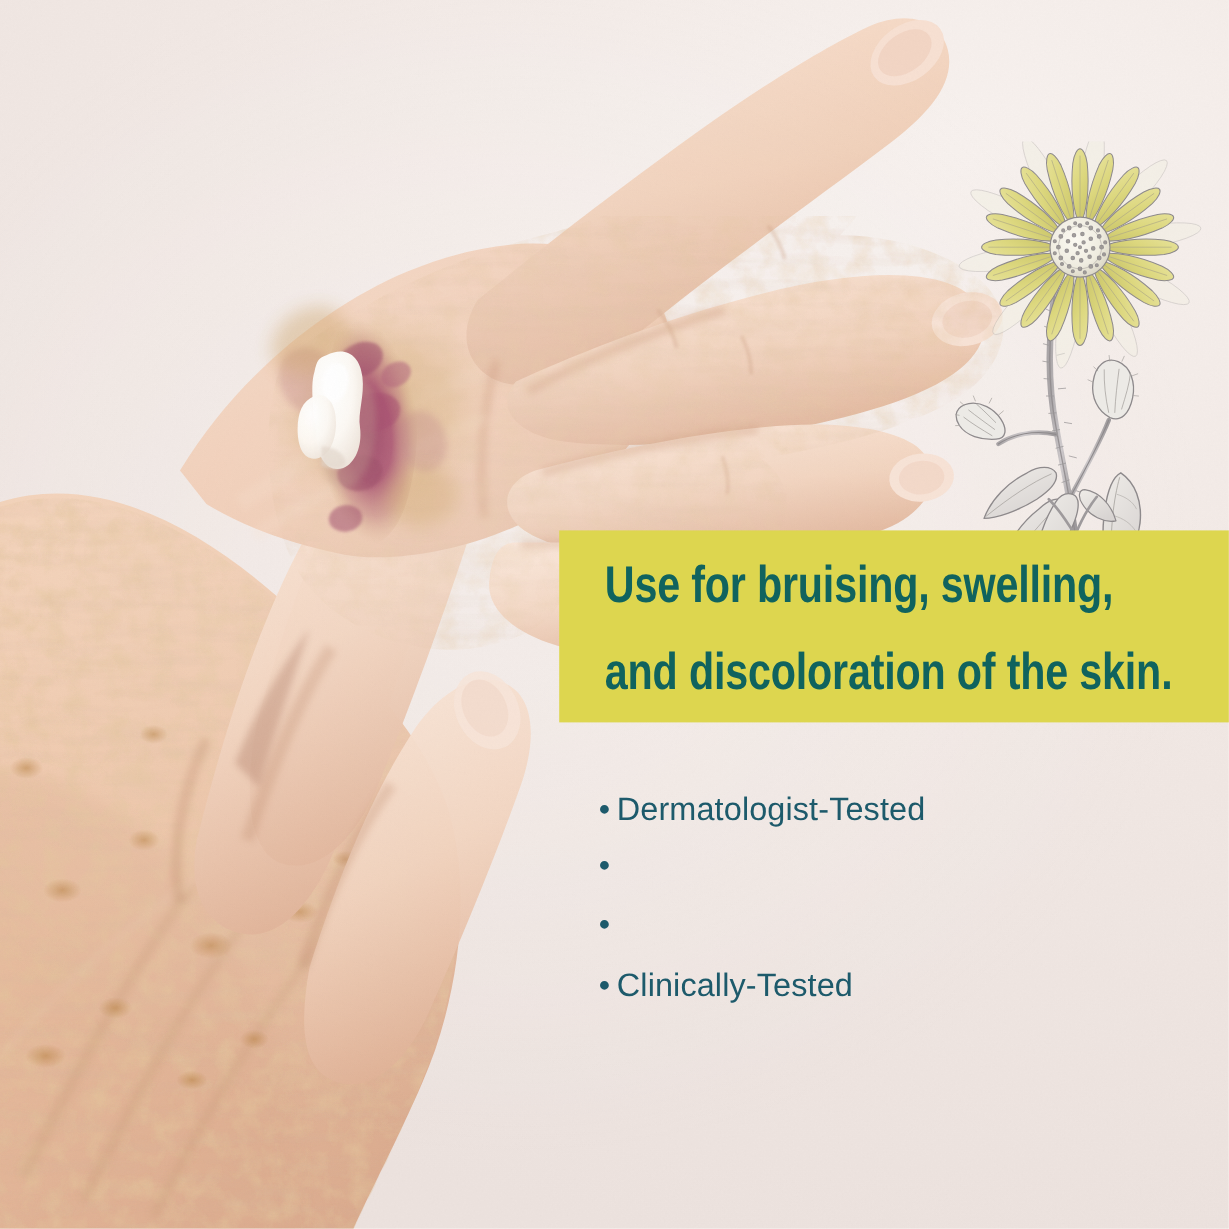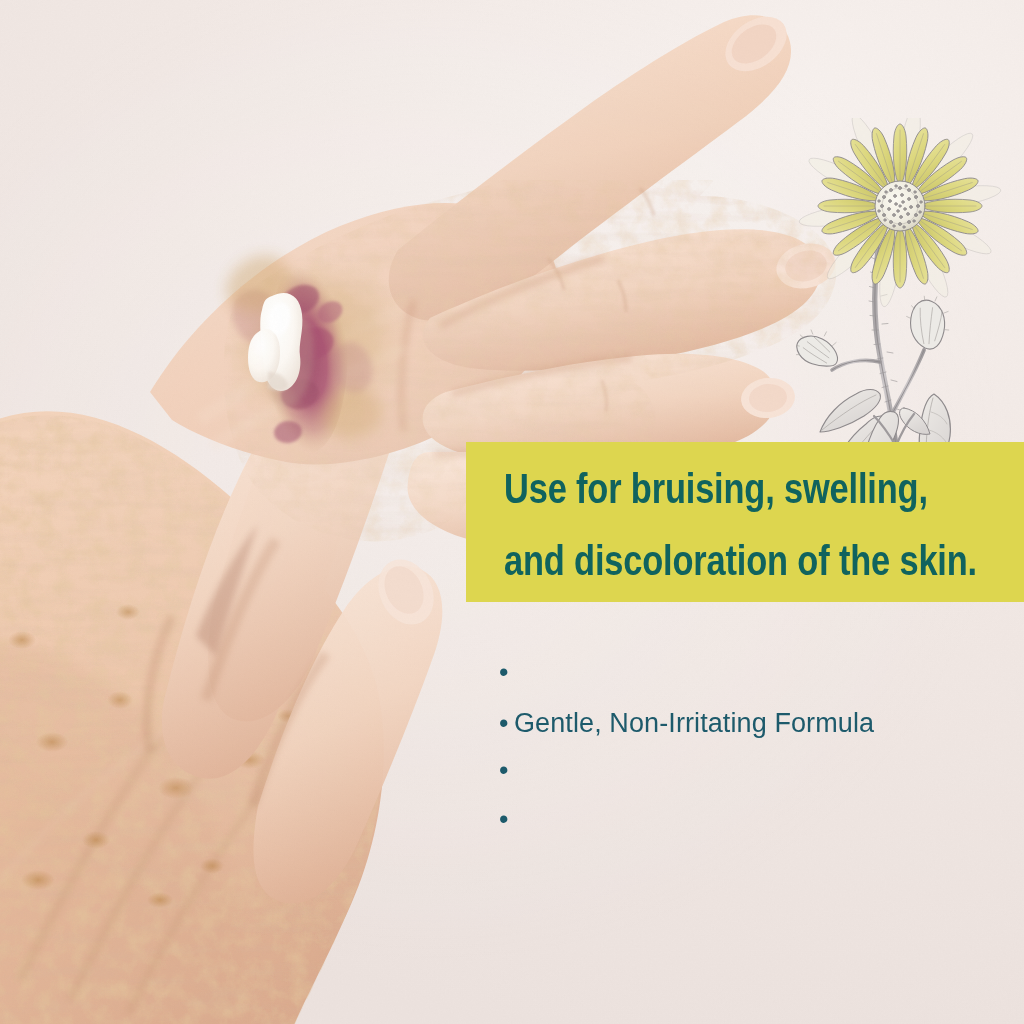--- a/index.html
+++ b/index.html
@@ -725,26 +725,27 @@
 
   <div class="banner"></div>
   <div class="banner-text">
     <span class="hl-line">Use for bruising, swelling,</span>
     <span class="hl-line">and discoloration of the skin.</span>
   </div>
 
   <div class="bullets">
     <div class="bullet-row">
       <span class="bullet-dot">•</span>
-    </div>
-    <div class="bullet-row">
-      <span class="bullet-dot">•</span>
-      <span class="bullet-label">Gentle, Non-Irritating Formula</span>
+      <span class="bullet-label">Dermatologist-Tested</span>
     </div>
     <div class="bullet-row">
       <span class="bullet-dot">•</span>
     </div>
     <div class="bullet-row">
       <span class="bullet-dot">•</span>
     </div>
+    <div class="bullet-row">
+      <span class="bullet-dot">•</span>
+      <span class="bullet-label">Clinically-Tested</span>
+    </div>
   </div>
 
 </div>
 
 </body></html>

